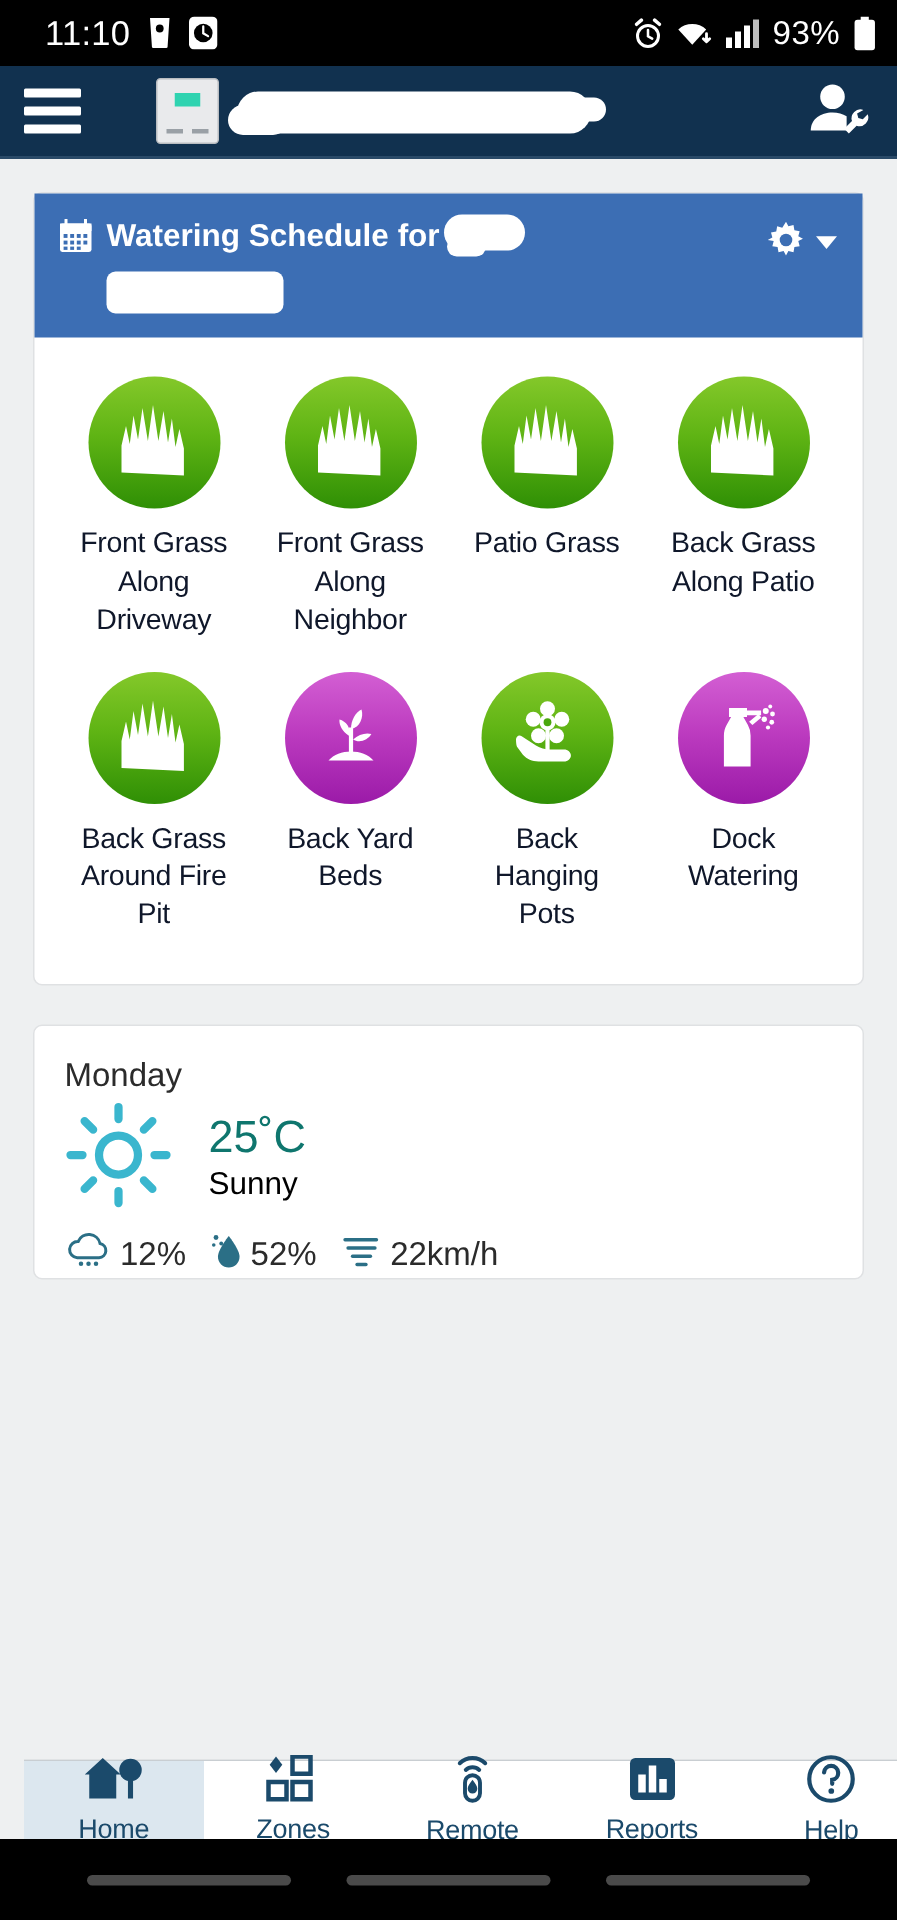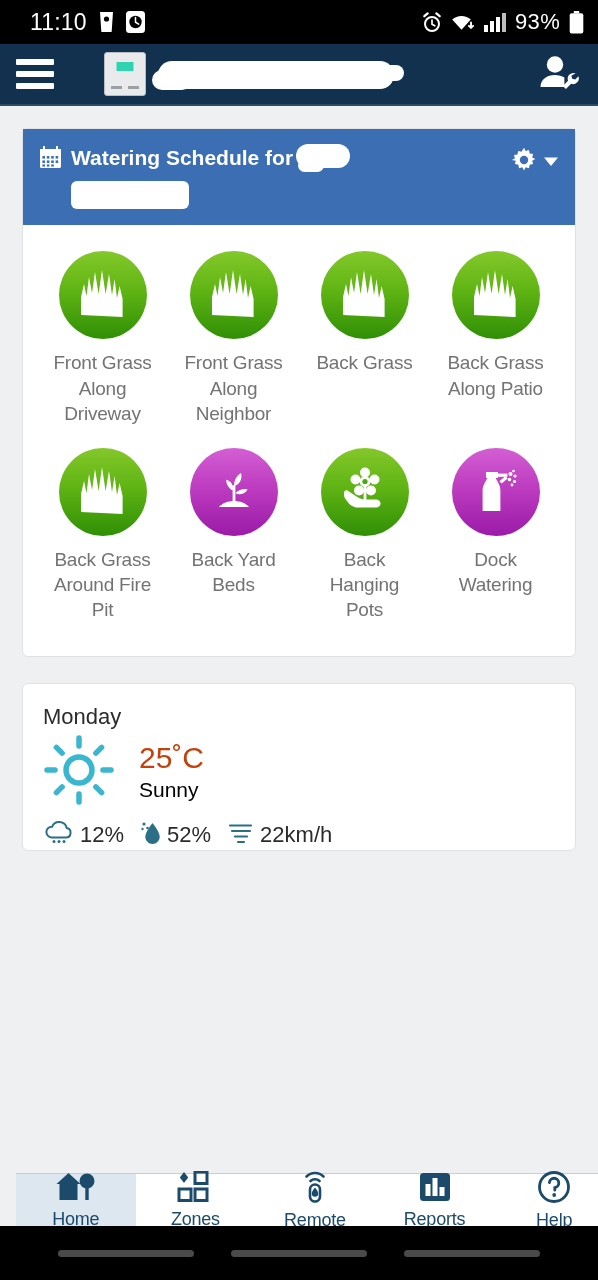--- a/index.html
+++ b/index.html
@@ -96,35 +96,35 @@
   }
   .zone-item { display:flex; flex-direction:column; align-items:center; }
   .zone-circle {
     width:88px; height:88px; border-radius:50%;
     display:flex; align-items:center; justify-content:center;
     margin-bottom:11px;
   }
   .zone-circle.green { background:linear-gradient(to bottom,#84c82a 0%,#5fb414 45%,#2f8f05 100%); }
   .zone-circle.purple { background:linear-gradient(to bottom,#d35fd3 0%,#bd3cc0 45%,#9b1aa8 100%); }
   .zone-label {
-    font-size:19px; color:#737373; text-align:center;
+    font-size:19px; color:#0f172a; text-align:center;
     line-height:1.32; letter-spacing:-.2px; max-width:108px;
   }
 
   
   #forecast-card { }
   #forecast-header {
     background:#3ab6ce; color:#fff; padding:14px 16px; height:58px;
     display:flex; align-items:center; gap:9px;
   }
   #forecast-title { font-size:21px; font-weight:400; }
   #forecast-body { padding:20px 20px 0 20px; }
   #forecast-day { font-size:22px; font-weight:normal; color:#2b2b2b; margin-bottom:4px; }
   #forecast-main { display:flex; align-items:center; gap:24px; }
-  #forecast-temp { font-size:30px; color:#c2410c; line-height:1.15; }
+  #forecast-temp { font-size:30px; color:#0f766e; line-height:1.15; }
   #forecast-cond { font-size:21px; color:#000000; line-height:1.3; }
   #forecast-stats { display:flex; align-items:center; gap:16px; margin-top:10px; }
   .fstat { display:flex; align-items:center; gap:5px; }
   .fstat-text { font-size:22px; color:#2b2b2b; }
 
   
   #bottom-nav {
     position:absolute; left:0; bottom:54px; width:598px; height:53px;
     background:#fff; border-top:1px solid #c9ced2;
     display:flex;
@@ -280,21 +280,21 @@
         </div>
         <div class="zone-label">Front Grass Along Neighbor</div>
       </div>
 
       <div class="zone-item">
         <div class="zone-circle green">
           <svg width="54" height="50" viewBox="0 0 54 50">
               <path fill="#fff" d="M5 45V27l3-13 2.5 12 2.5-19 3 16 3-21 3.6 22 3.4-24 3.6 24 3.4-20 3 21 2.6-16 2.4 19 2.6-12 3 13v18z"></path>
             </svg>
         </div>
-        <div class="zone-label">Back Grass</div>
+        <div class="zone-label">Patio Grass</div>
       </div>
 
 
       <div class="zone-item">
         <div class="zone-circle green">
           <svg width="54" height="50" viewBox="0 0 54 50">
               <path fill="#fff" d="M5 45V27l3-13 2.5 12 2.5-19 3 16 3-21 3.6 22 3.4-24 3.6 24 3.4-20 3 21 2.6-16 2.4 19 2.6-12 3 13v18z"></path>
             </svg>
         </div>
         <div class="zone-label">Back Grass Along Patio</div>

